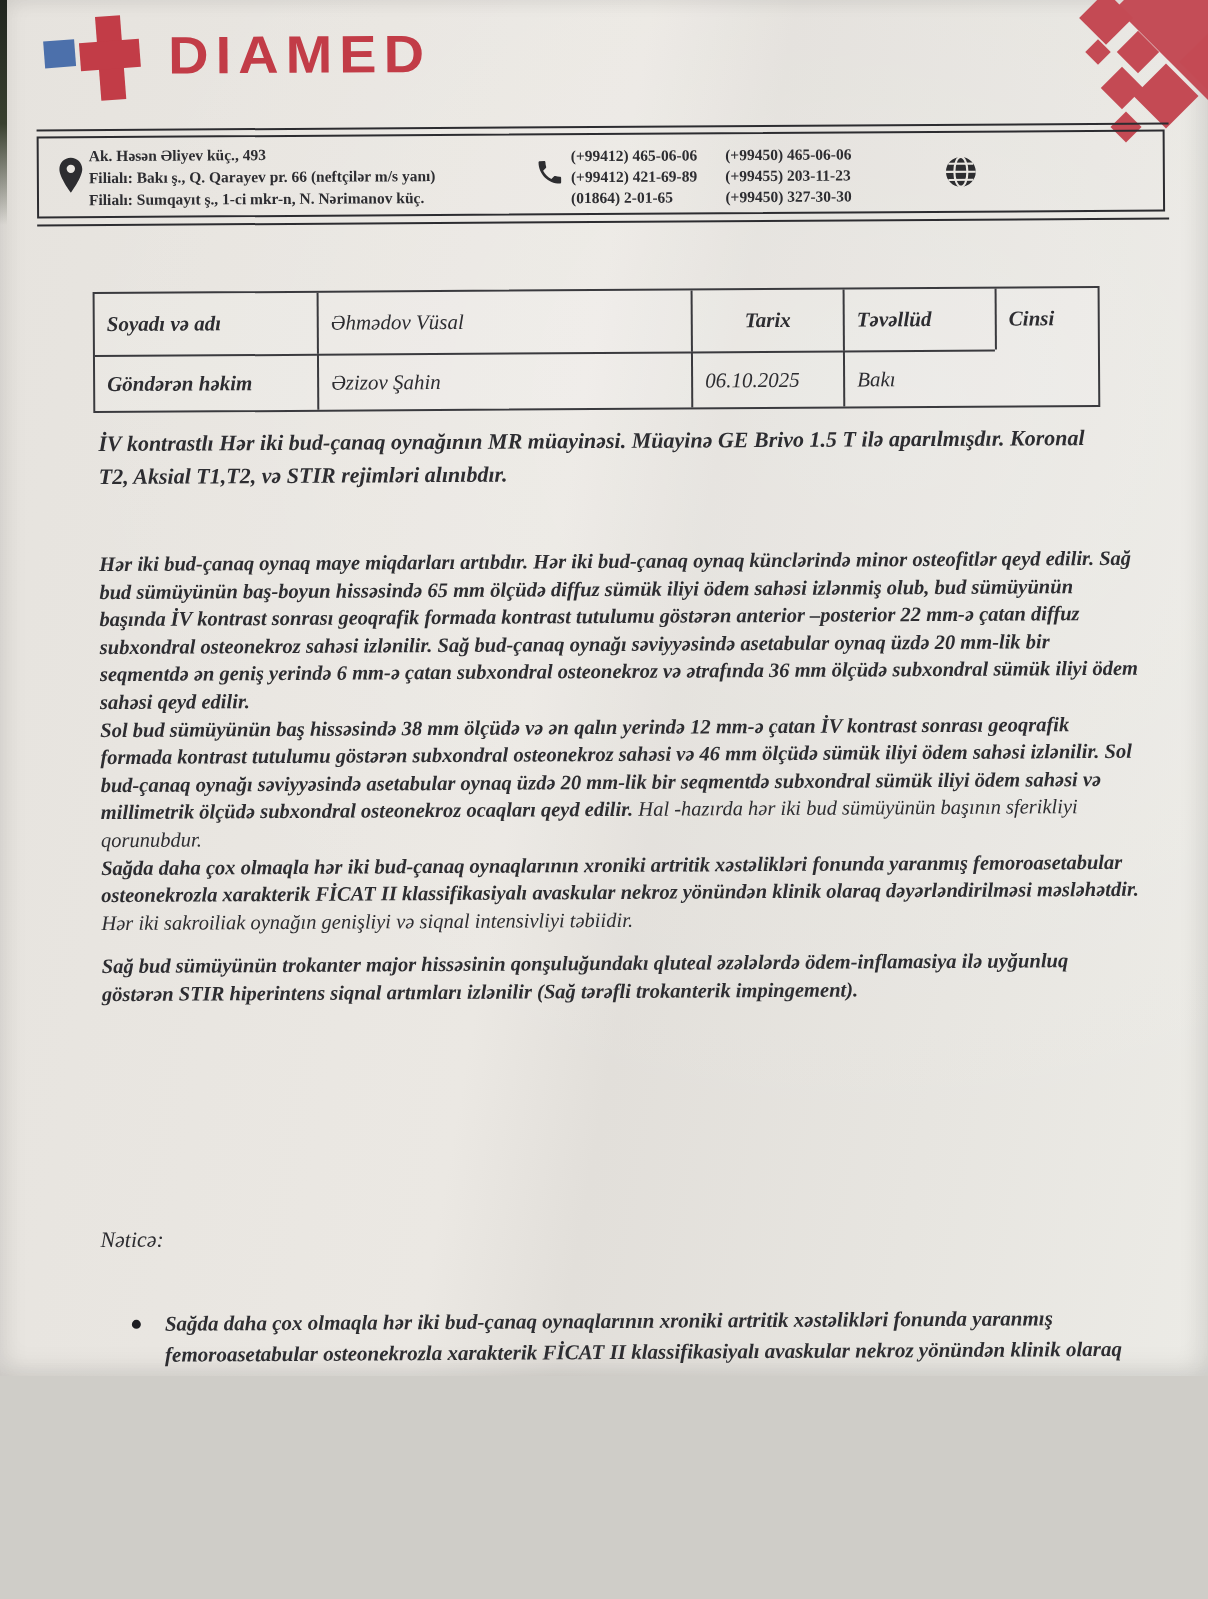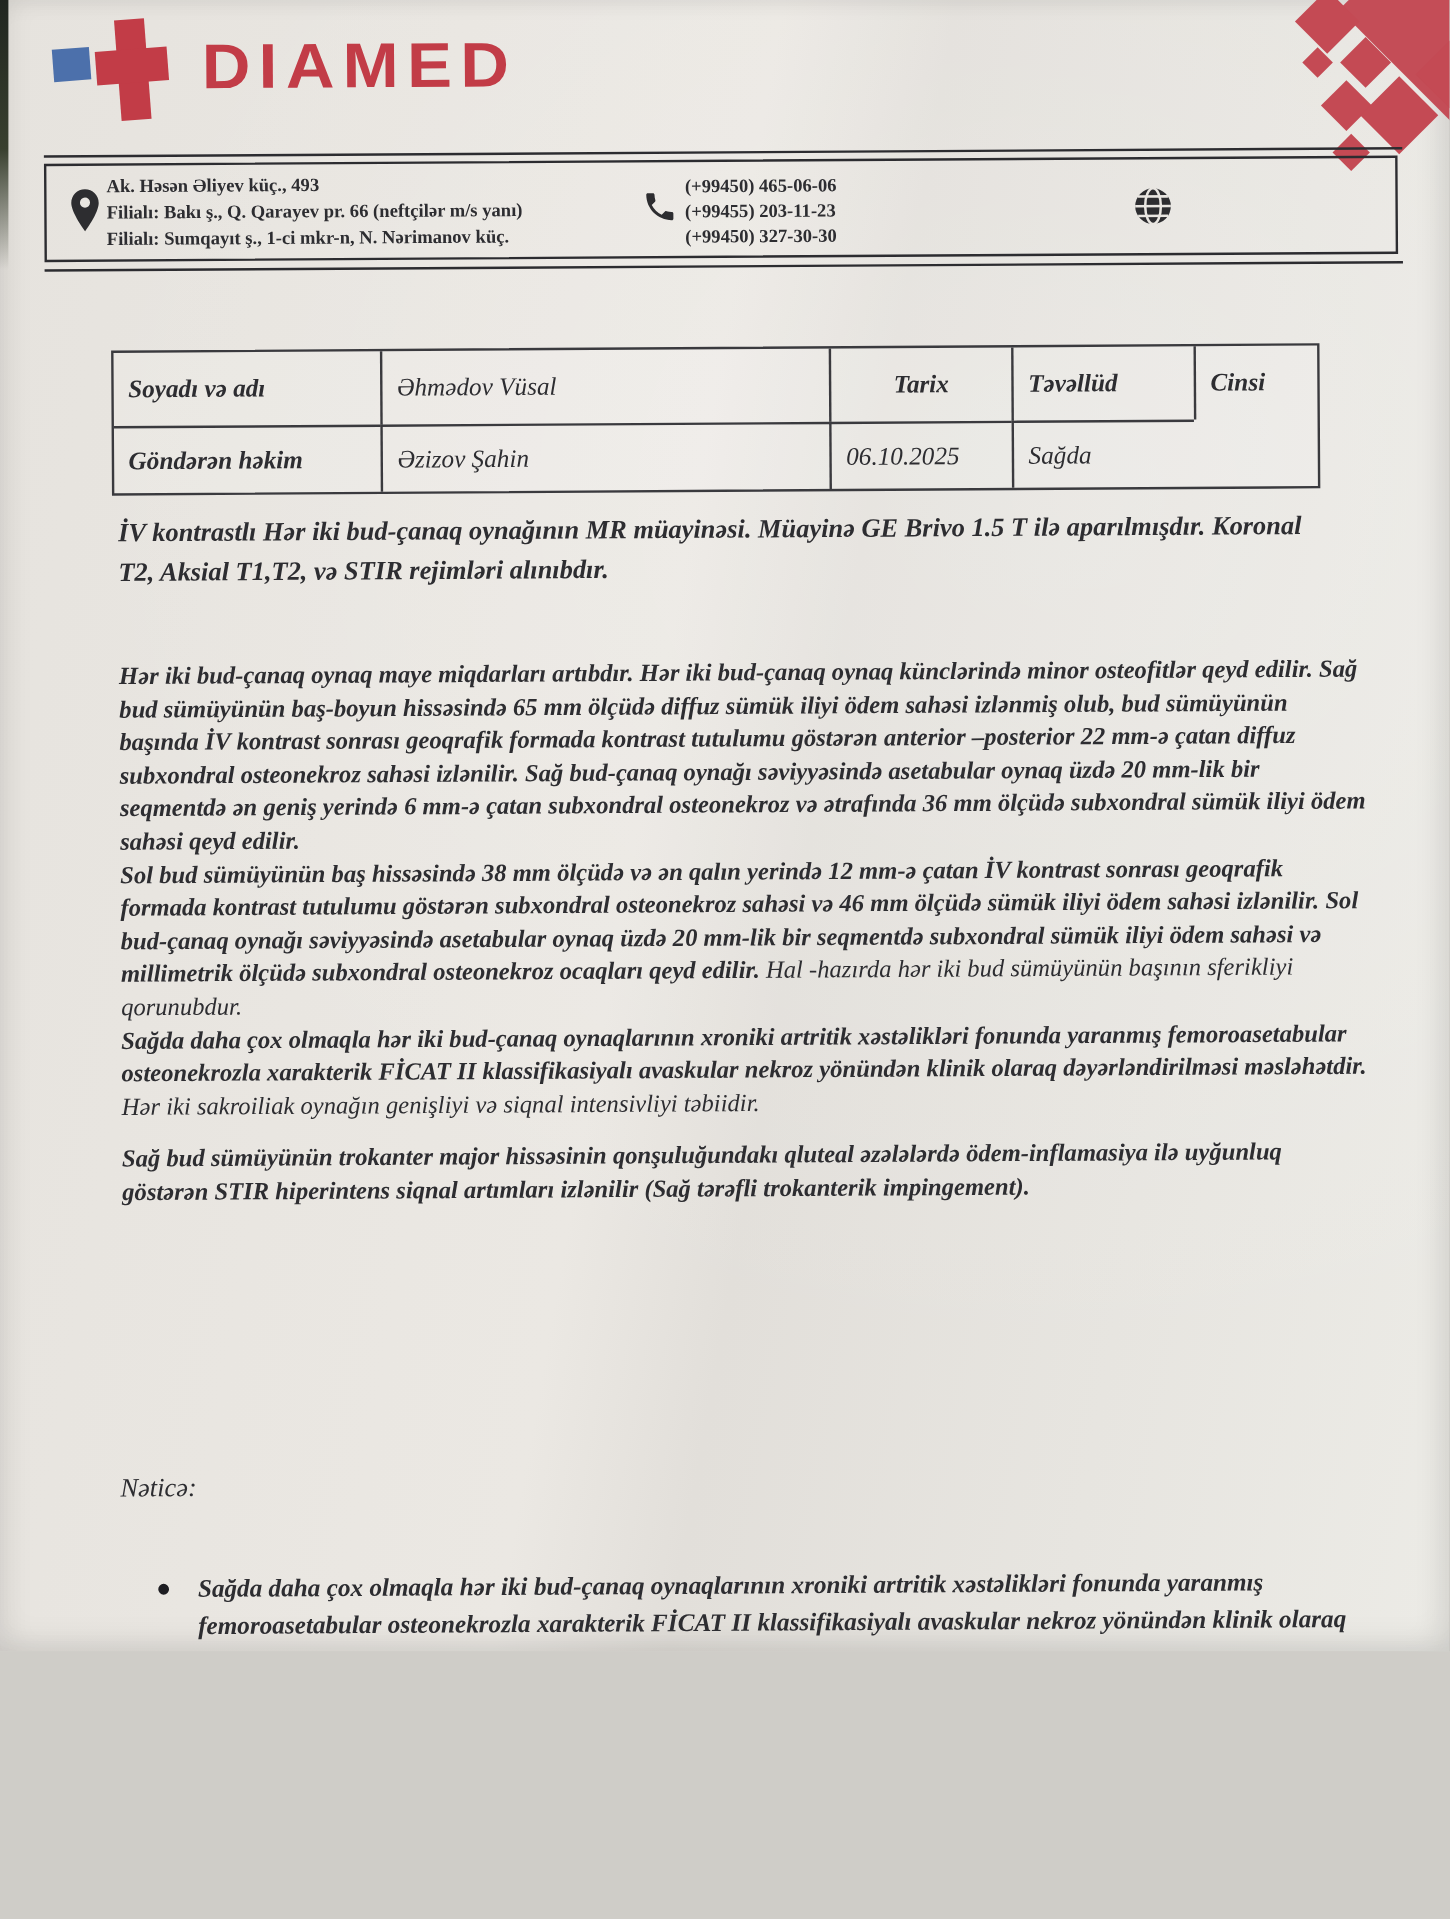--- a/index.html
+++ b/index.html
@@ -110,20 +110,25 @@
       <div class="addr">
         <div>Ak. Həsən Əliyev küç., 493</div>
         <div>Filialı: Bakı ş., Q. Qarayev pr. 66 (neftçilər m/s yanı)</div>
         <div>Filialı: Sumqayıt ş., 1-ci mkr-n, N. Nərimanov küç.</div>
       </div>
       <svg class="phone-icon" viewBox="0 0 24 24">
         <path fill="#2d2d30" d="M6.62 10.79c1.44 2.83 3.76 5.14 6.59 6.59l2.2-2.21c.27-.27.67-.36 1.02-.24 1.12.37 2.33.57 3.57.57.55 0 1 .45 1 1V20c0 .55-.45 1-1 1-9.39 0-17-7.61-17-17 0-.55.45-1 1-1h3.5c.55 0 1 .45 1 1 0 1.25.2 2.45.57 3.57.11.35.03.74-.25 1.02l-2.2 2.2z"></path>
       </svg>
       <div class="phones">
         <div>
+          <div>(+99412) 465-06-06</div>
+          <div>(+99412) 421-69-89</div>
+          <div>(01864) 2-01-65</div>
+        </div>
+        <div>
           <div>(+99450) 465-06-06</div>
           <div>(+99455) 203-11-23</div>
           <div>(+99450) 327-30-30</div>
         </div>
       </div>
       <svg class="globe-icon" viewBox="0 0 24 24">
         <circle cx="12" cy="12" r="10.5" fill="#2d2d30"></circle>
         <g stroke="#e9e6e1" stroke-width="1.5" fill="none">
           <ellipse cx="12" cy="12" rx="4.6" ry="10.5"></ellipse>
           <path d="M1.5 12h21 M3.2 6.3h17.6 M3.2 17.7h17.6"></path>
@@ -135,21 +140,21 @@
     <div class="ptable">
       <div class="cell r0 c0 b">Soyadı və adı</div>
       <div class="cell r0">Əhmədov Vüsal</div>
       <div class="cell r0 b center">Tarix</div>
       <div class="cell r0 b">Təvəllüd</div>
       <div class="cell r0 b">Cinsi</div>
 
       <div class="cell c0 b">Göndərən həkim</div>
       <div class="cell">Əzizov Şahin</div>
       <div class="cell">06.10.2025</div>
-      <div class="cell">Sağda</div>
+      <div class="cell">Bakı</div>
     </div>
 
     <div class="intro">İV kontrastlı Hər iki bud-çanaq oynağının MR müayinəsi.  Müayinə GE Brivo 1.5 T ilə aparılmışdır. Koronal T2, Aksial T1,T2, və STIR rejimləri alınıbdır.</div>
 
     <div class="body-text">
       <p class="b700">Hər iki bud-çanaq oynaq maye miqdarları artıbdır. Hər iki  bud-çanaq oynaq künclərində minor osteofitlər qeyd  edilir. Sağ bud sümüyünün baş-boyun hissəsində 65  mm ölçüdə diffuz sümük iliyi ödem sahəsi  izlənmiş olub, bud sümüyünün başında İV kontrast sonrası geoqrafik formada kontrast tutulumu göstərən   anterior –posterior 22 mm-ə çatan diffuz  subxondral  osteonekroz sahəsi izlənilir. Sağ bud-çanaq oynağı səviyyəsində asetabular oynaq üzdə 20 mm-lik bir seqmentdə ən geniş  yerində 6 mm-ə çatan subxondral osteonekroz və ətrafında 36 mm ölçüdə subxondral sümük iliyi ödem  sahəsi  qeyd edilir.</p>
       <p><span class="b700">Sol bud sümüyünün baş hissəsində 38 mm ölçüdə və ən qalın yerində 12 mm-ə çatan İV kontrast sonrası geoqrafik formada kontrast  tutulumu göstərən subxondral  osteonekroz sahəsi və 46 mm ölçüdə sümük iliyi ödem sahəsi  izlənilir. Sol bud-çanaq oynağı səviyyəsində asetabular oynaq üzdə 20 mm-lik bir seqmentdə subxondral sümük iliyi ödem  sahəsi və millimetrik ölçüdə  subxondral osteonekroz ocaqları  qeyd edilir. </span> <span class="b400">Hal -hazırda  hər iki bud  sümüyünün başının sferikliyi qorunubdur.</span></p>
       <p class="b700">Sağda daha  çox olmaqla hər iki bud-çanaq oynaqlarının xroniki artritik xəstəlikləri fonunda yaranmış femoroasetabular osteonekrozla xarakterik FİCAT  II klassifikasiyalı avaskular nekroz yönündən klinik olaraq   dəyərləndirilməsi məsləhətdir.</p>
       <p class="b400">Hər iki sakroiliak oynağın genişliyi və siqnal intensivliyi təbiidir.</p>
       <p class="b700 gap-top">Sağ  bud sümüyünün  trokanter major hissəsinin qonşuluğundakı qluteal əzələlərdə ödem-inflamasiya ilə uyğunluq göstərən STIR hiperintens siqnal artımları izlənilir (Sağ tərəfli trokanterik impingement).</p>

